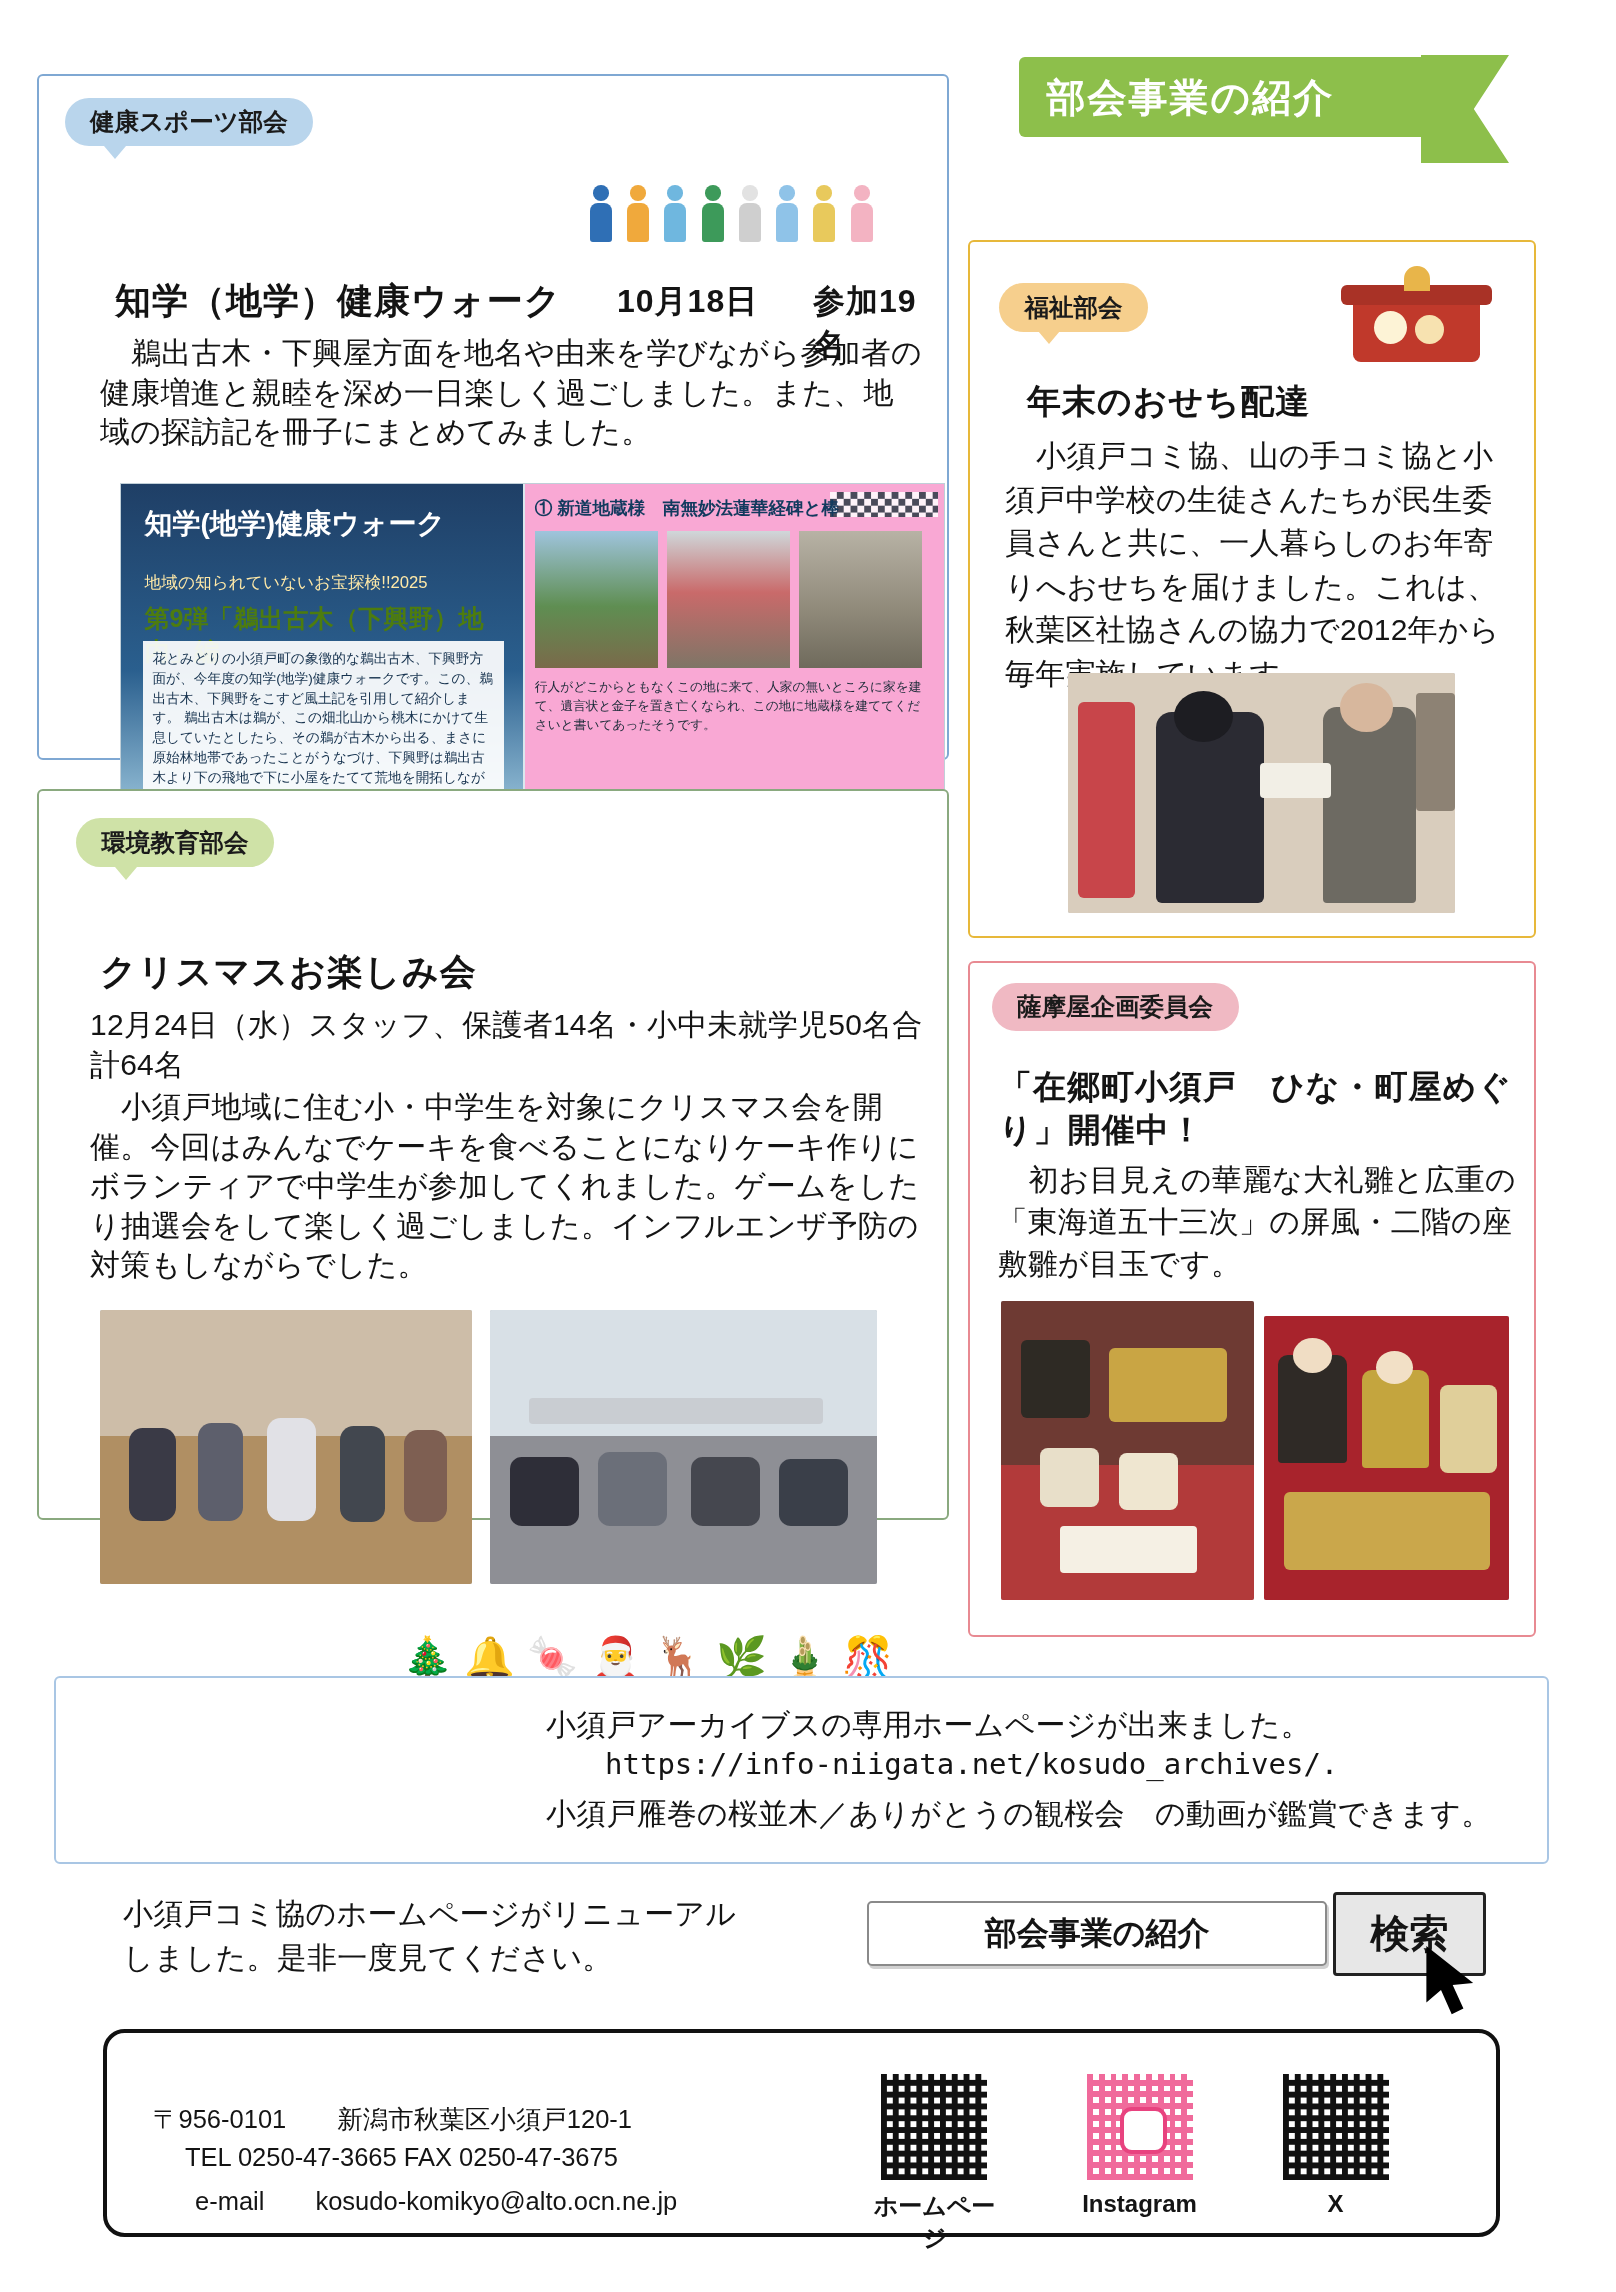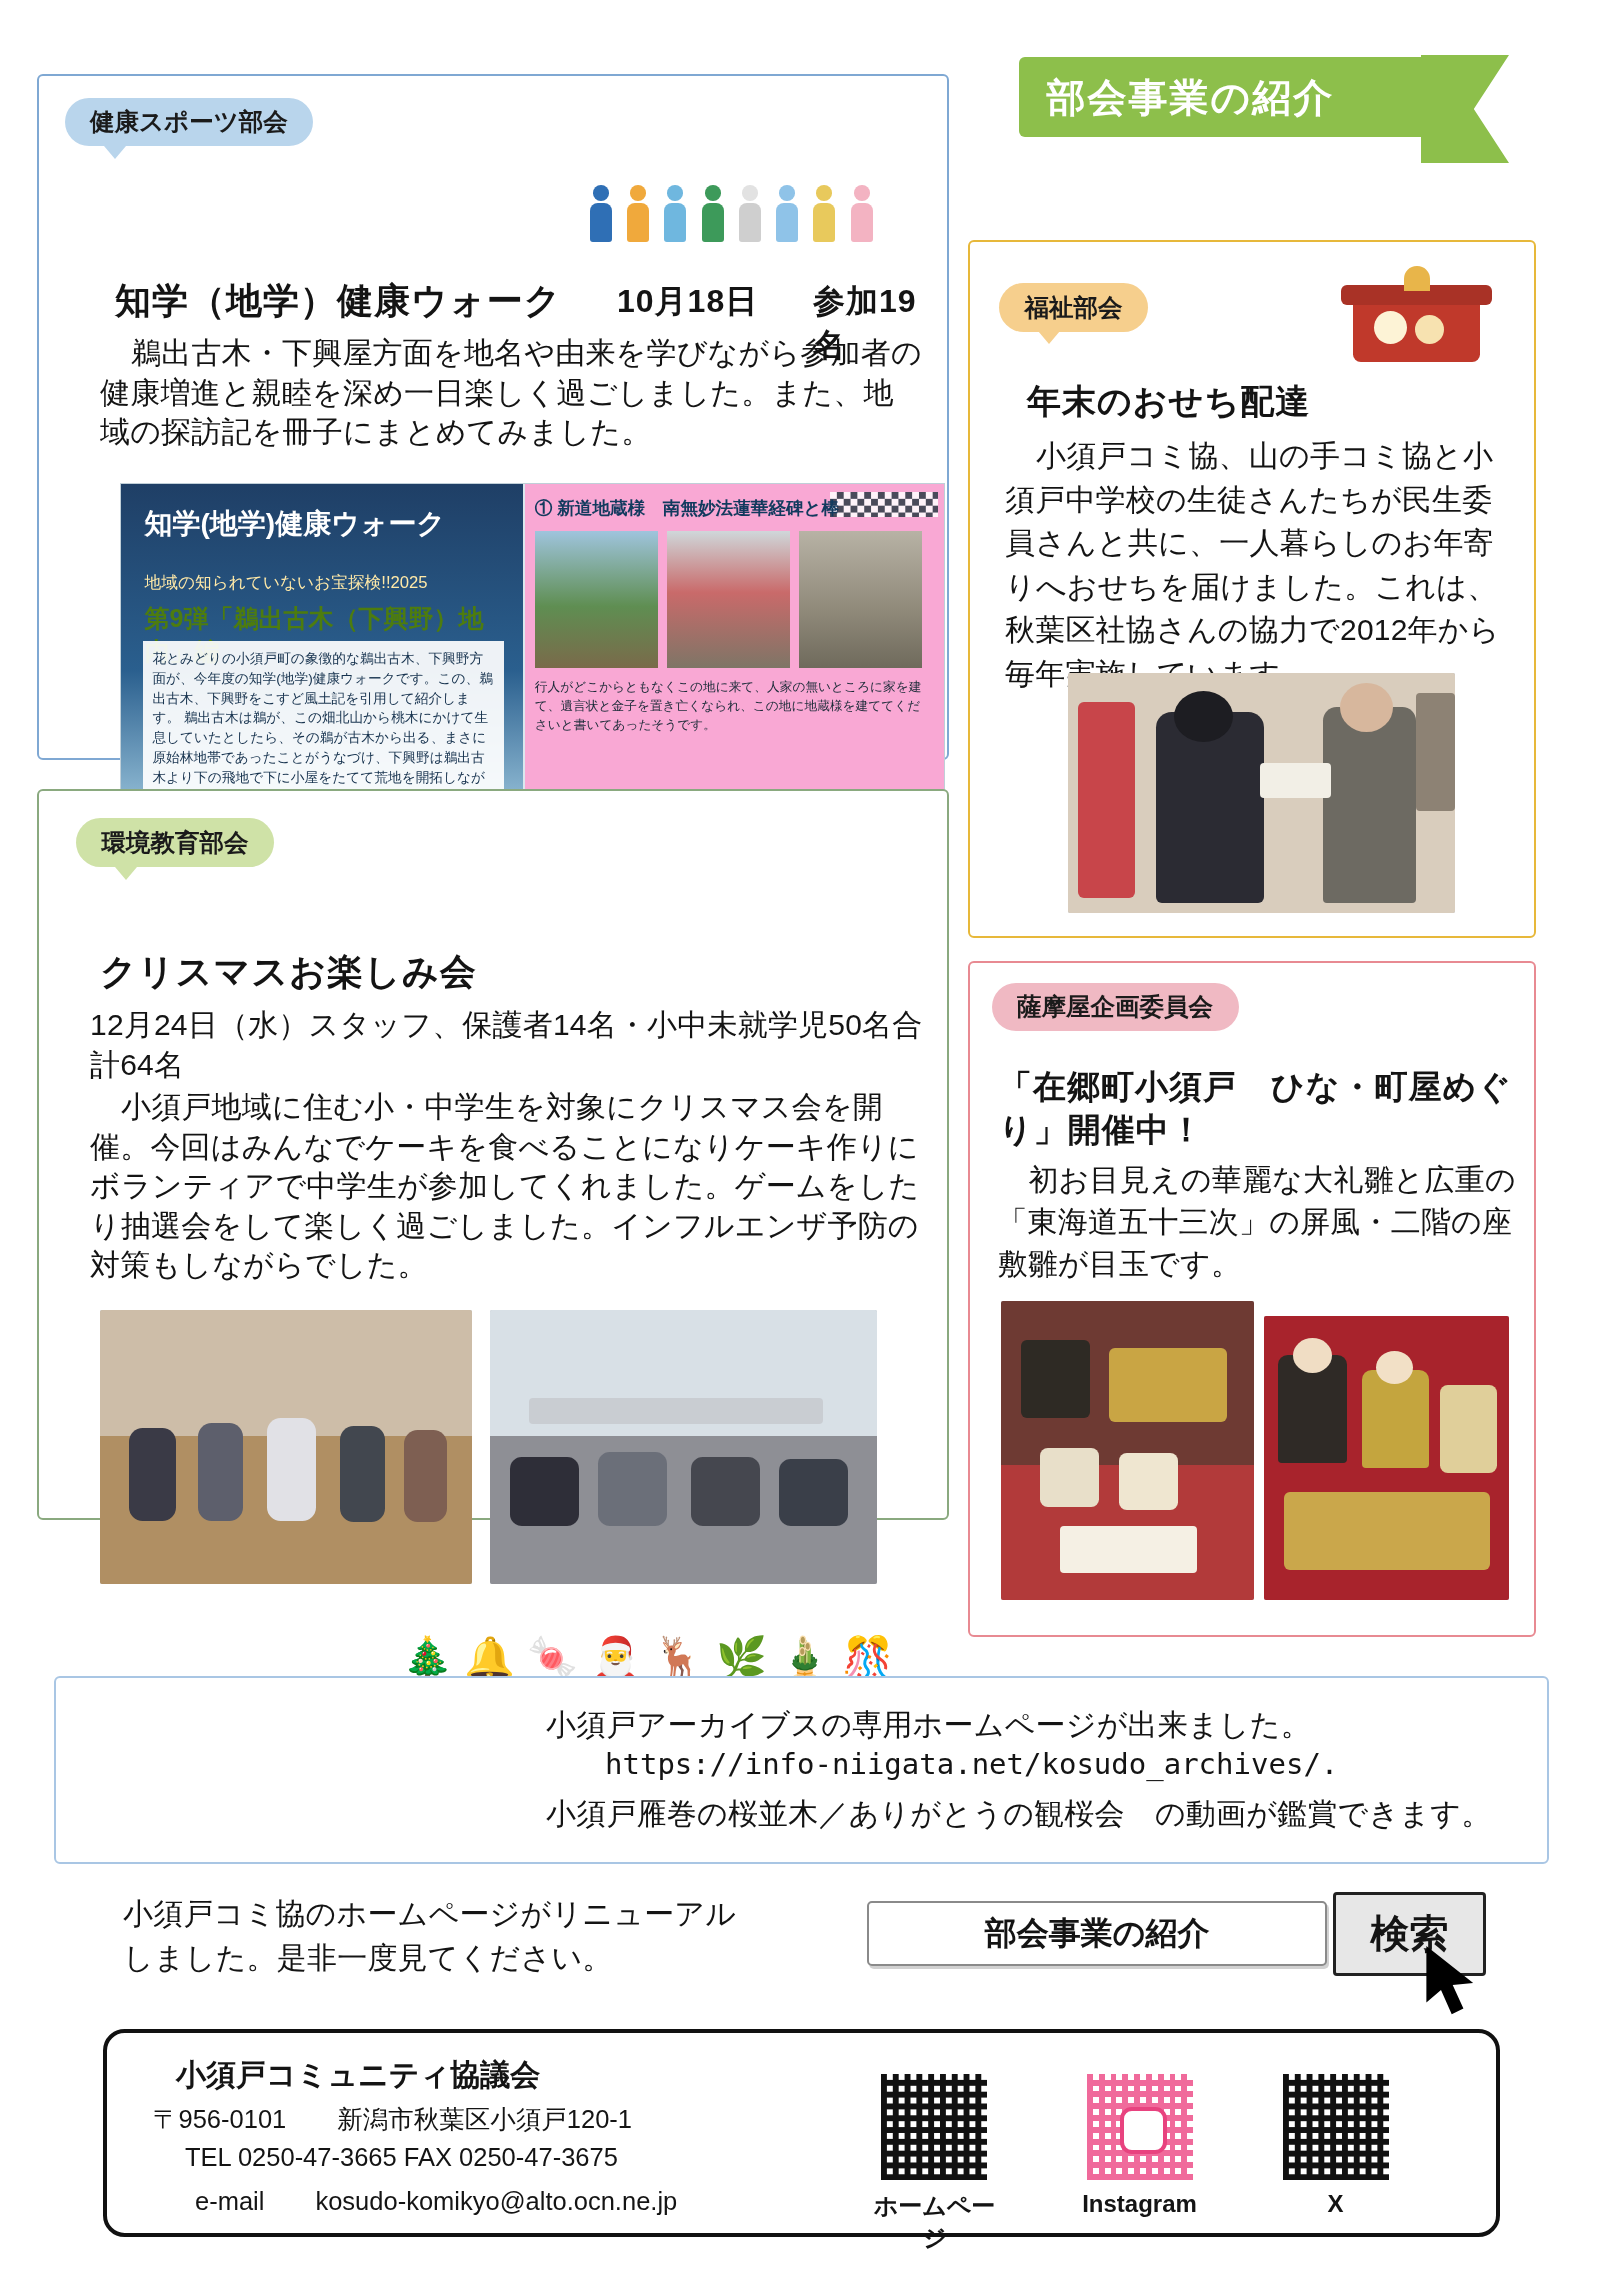--- a/index.html
+++ b/index.html
@@ -410,21 +410,20 @@
   <div class="abs body-text" style="left:123px; top:1892px; width:706px; line-height:1.45;">小須戸コミ協のホームページがリニューアル</div>
 
   <div class="search-box">部会事業の紹介</div>
   <div class="search-btn">検索</div>
 
   <svg class="abs" style="left:1426px; top:1946px;" width="69" height="78" viewBox="0 0 70 80">
     <polygon points="0,0 0,58 15,45 26,70 38,64 27,40 48,38" fill="#000000"></polygon>
   </svg>
 
   <div class="footer">
-    <div class="abs footer-title" style="left:69px; top:21.6px;">小須戸コミュニティ協議会</div>
     <div class="abs footer-line" style="left:46px; top:69px;text-align:center;">〒956-0101　　新潟市秋葉区小須戸120-1</div>
     <div class="abs footer-line" style="left:78px; top:110px;">TEL  0250-47-3665    FAX  0250-47-3675</div>
     <div class="abs footer-line" style="left:88px; top:151px;">e-mail　　kosudo-komikyo@alto.ocn.ne.jp</div>
 
     <div class="qr dark" style="left:774px; top:41px;"></div>
     <div class="qr pink" style="left:980px; top:41px;"></div>
     <div class="qr dark" style="left:1176px; top:41px;"></div>
 
     <div class="abs" style="left:1013px; top:74px; width:39px; height:39px; border:4.9px solid #e8437f; border-radius:11.8px; background:#fff;"></div>
 

